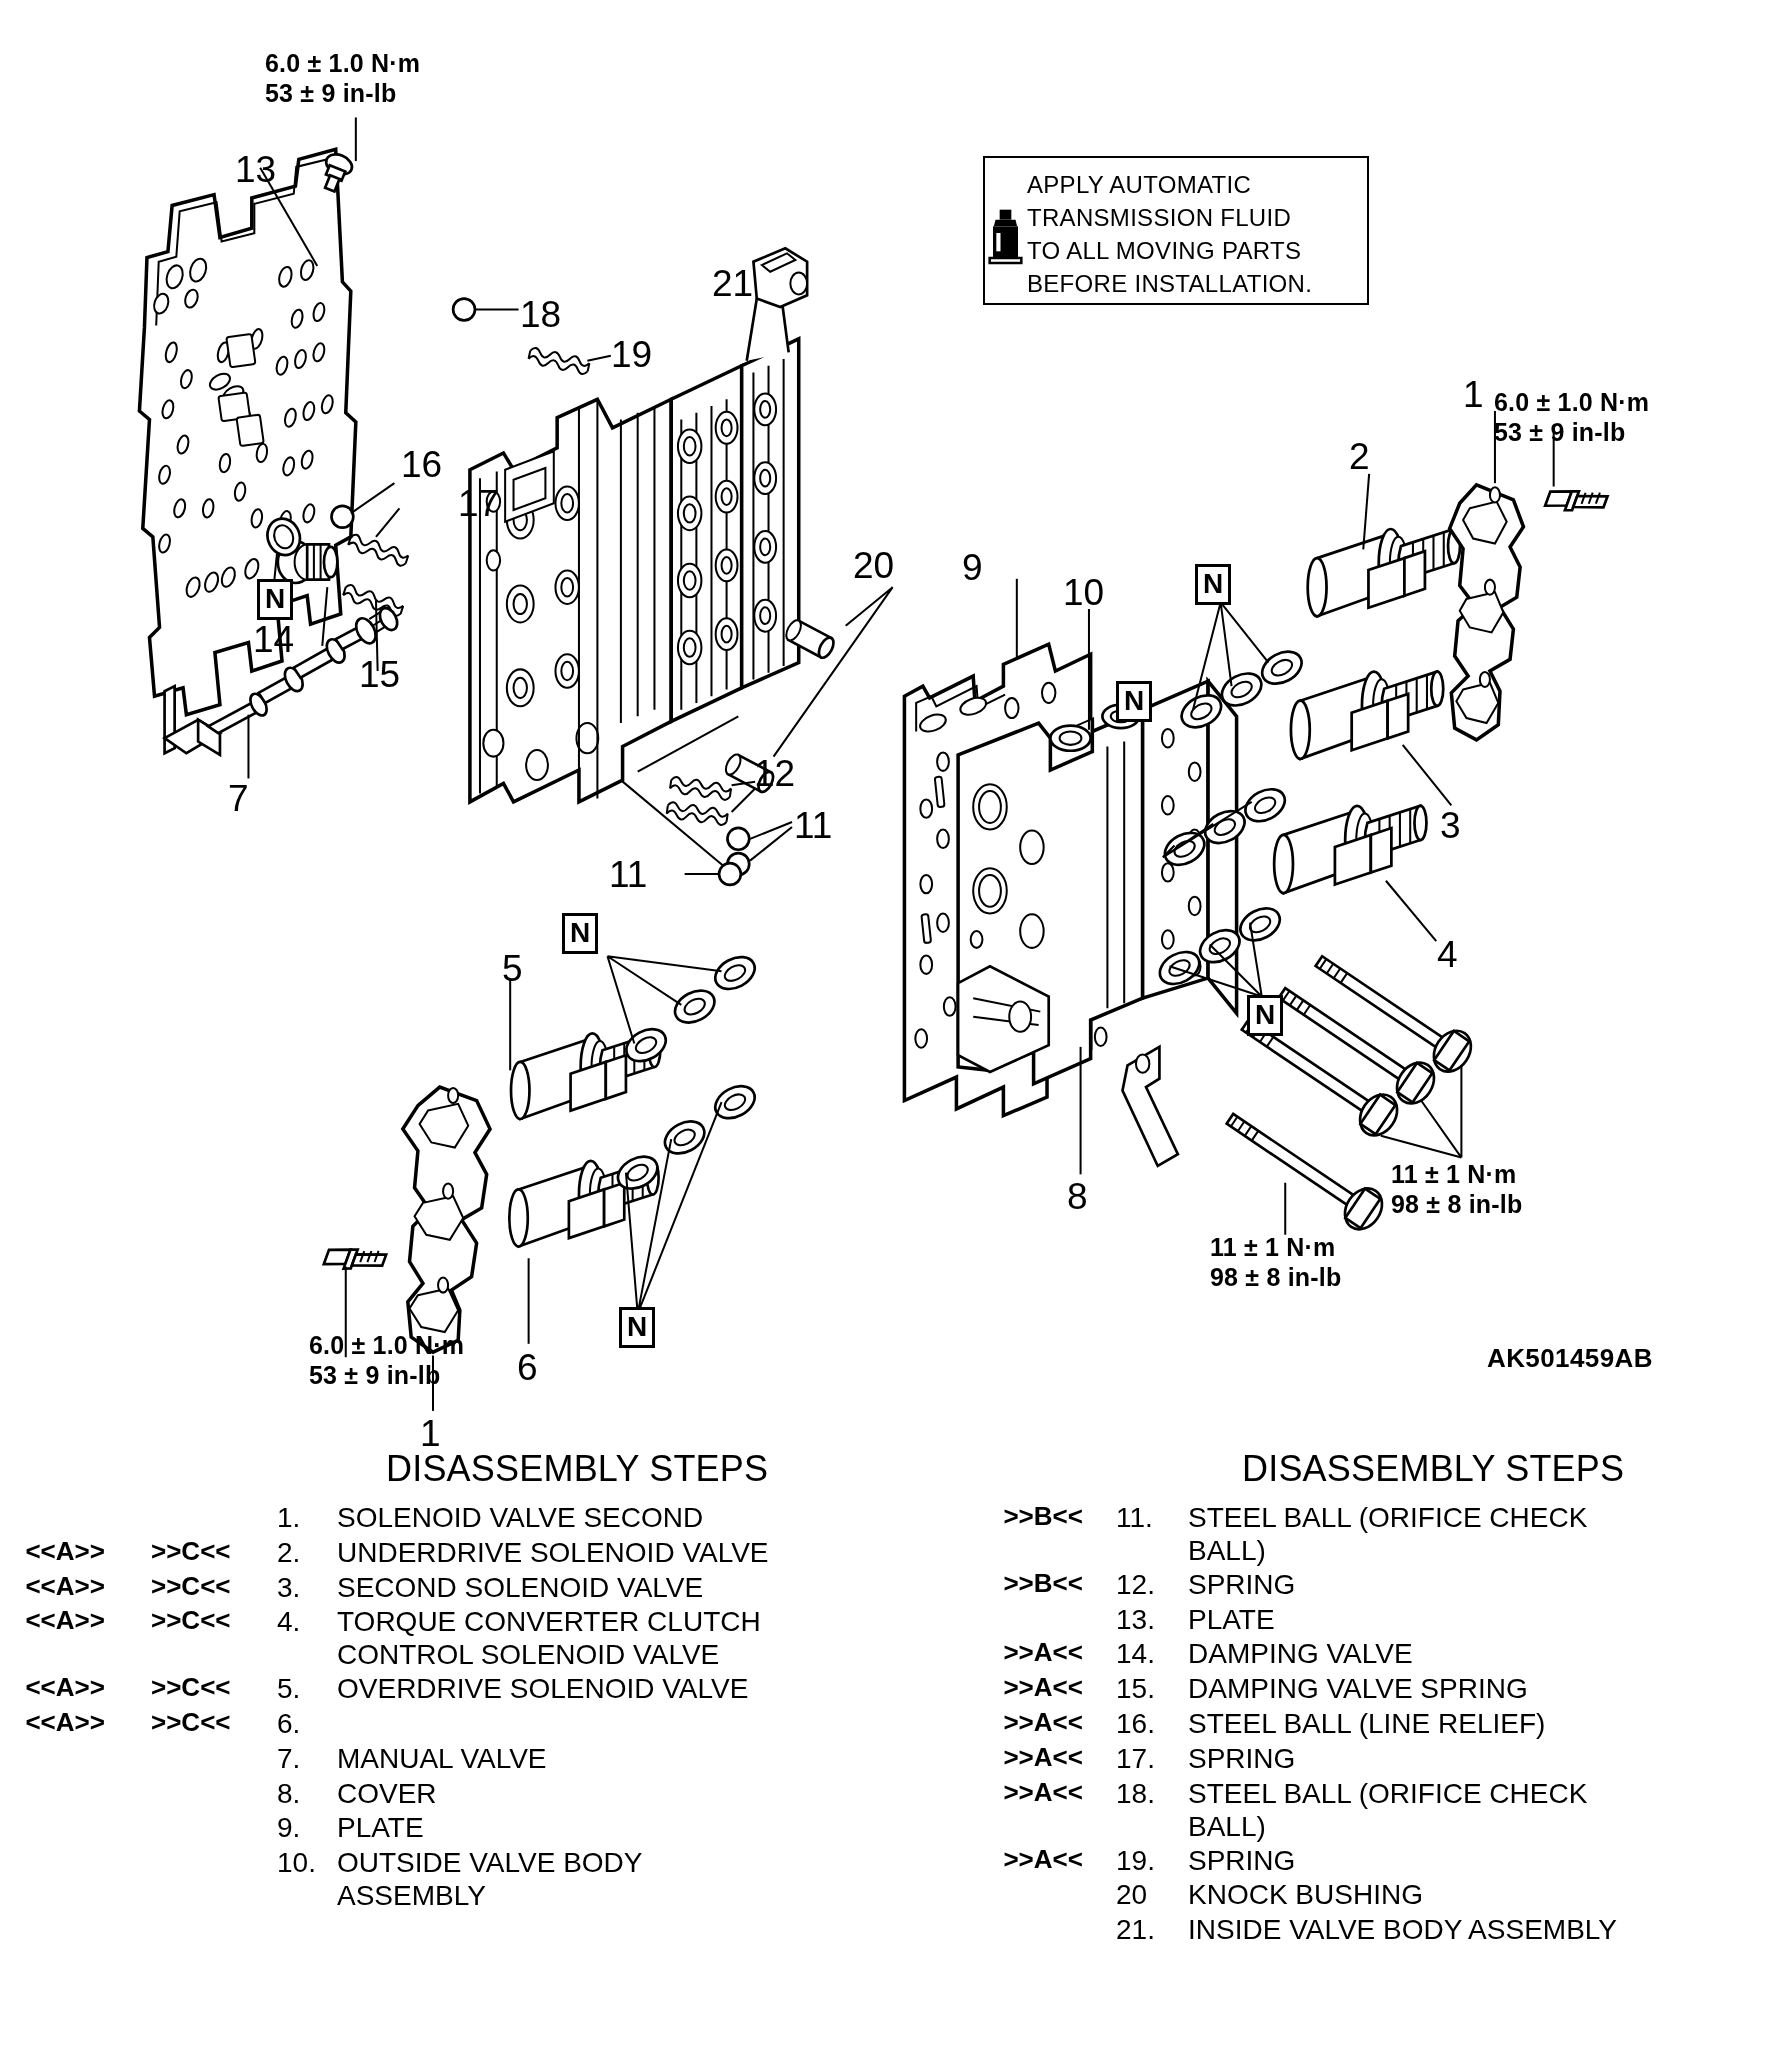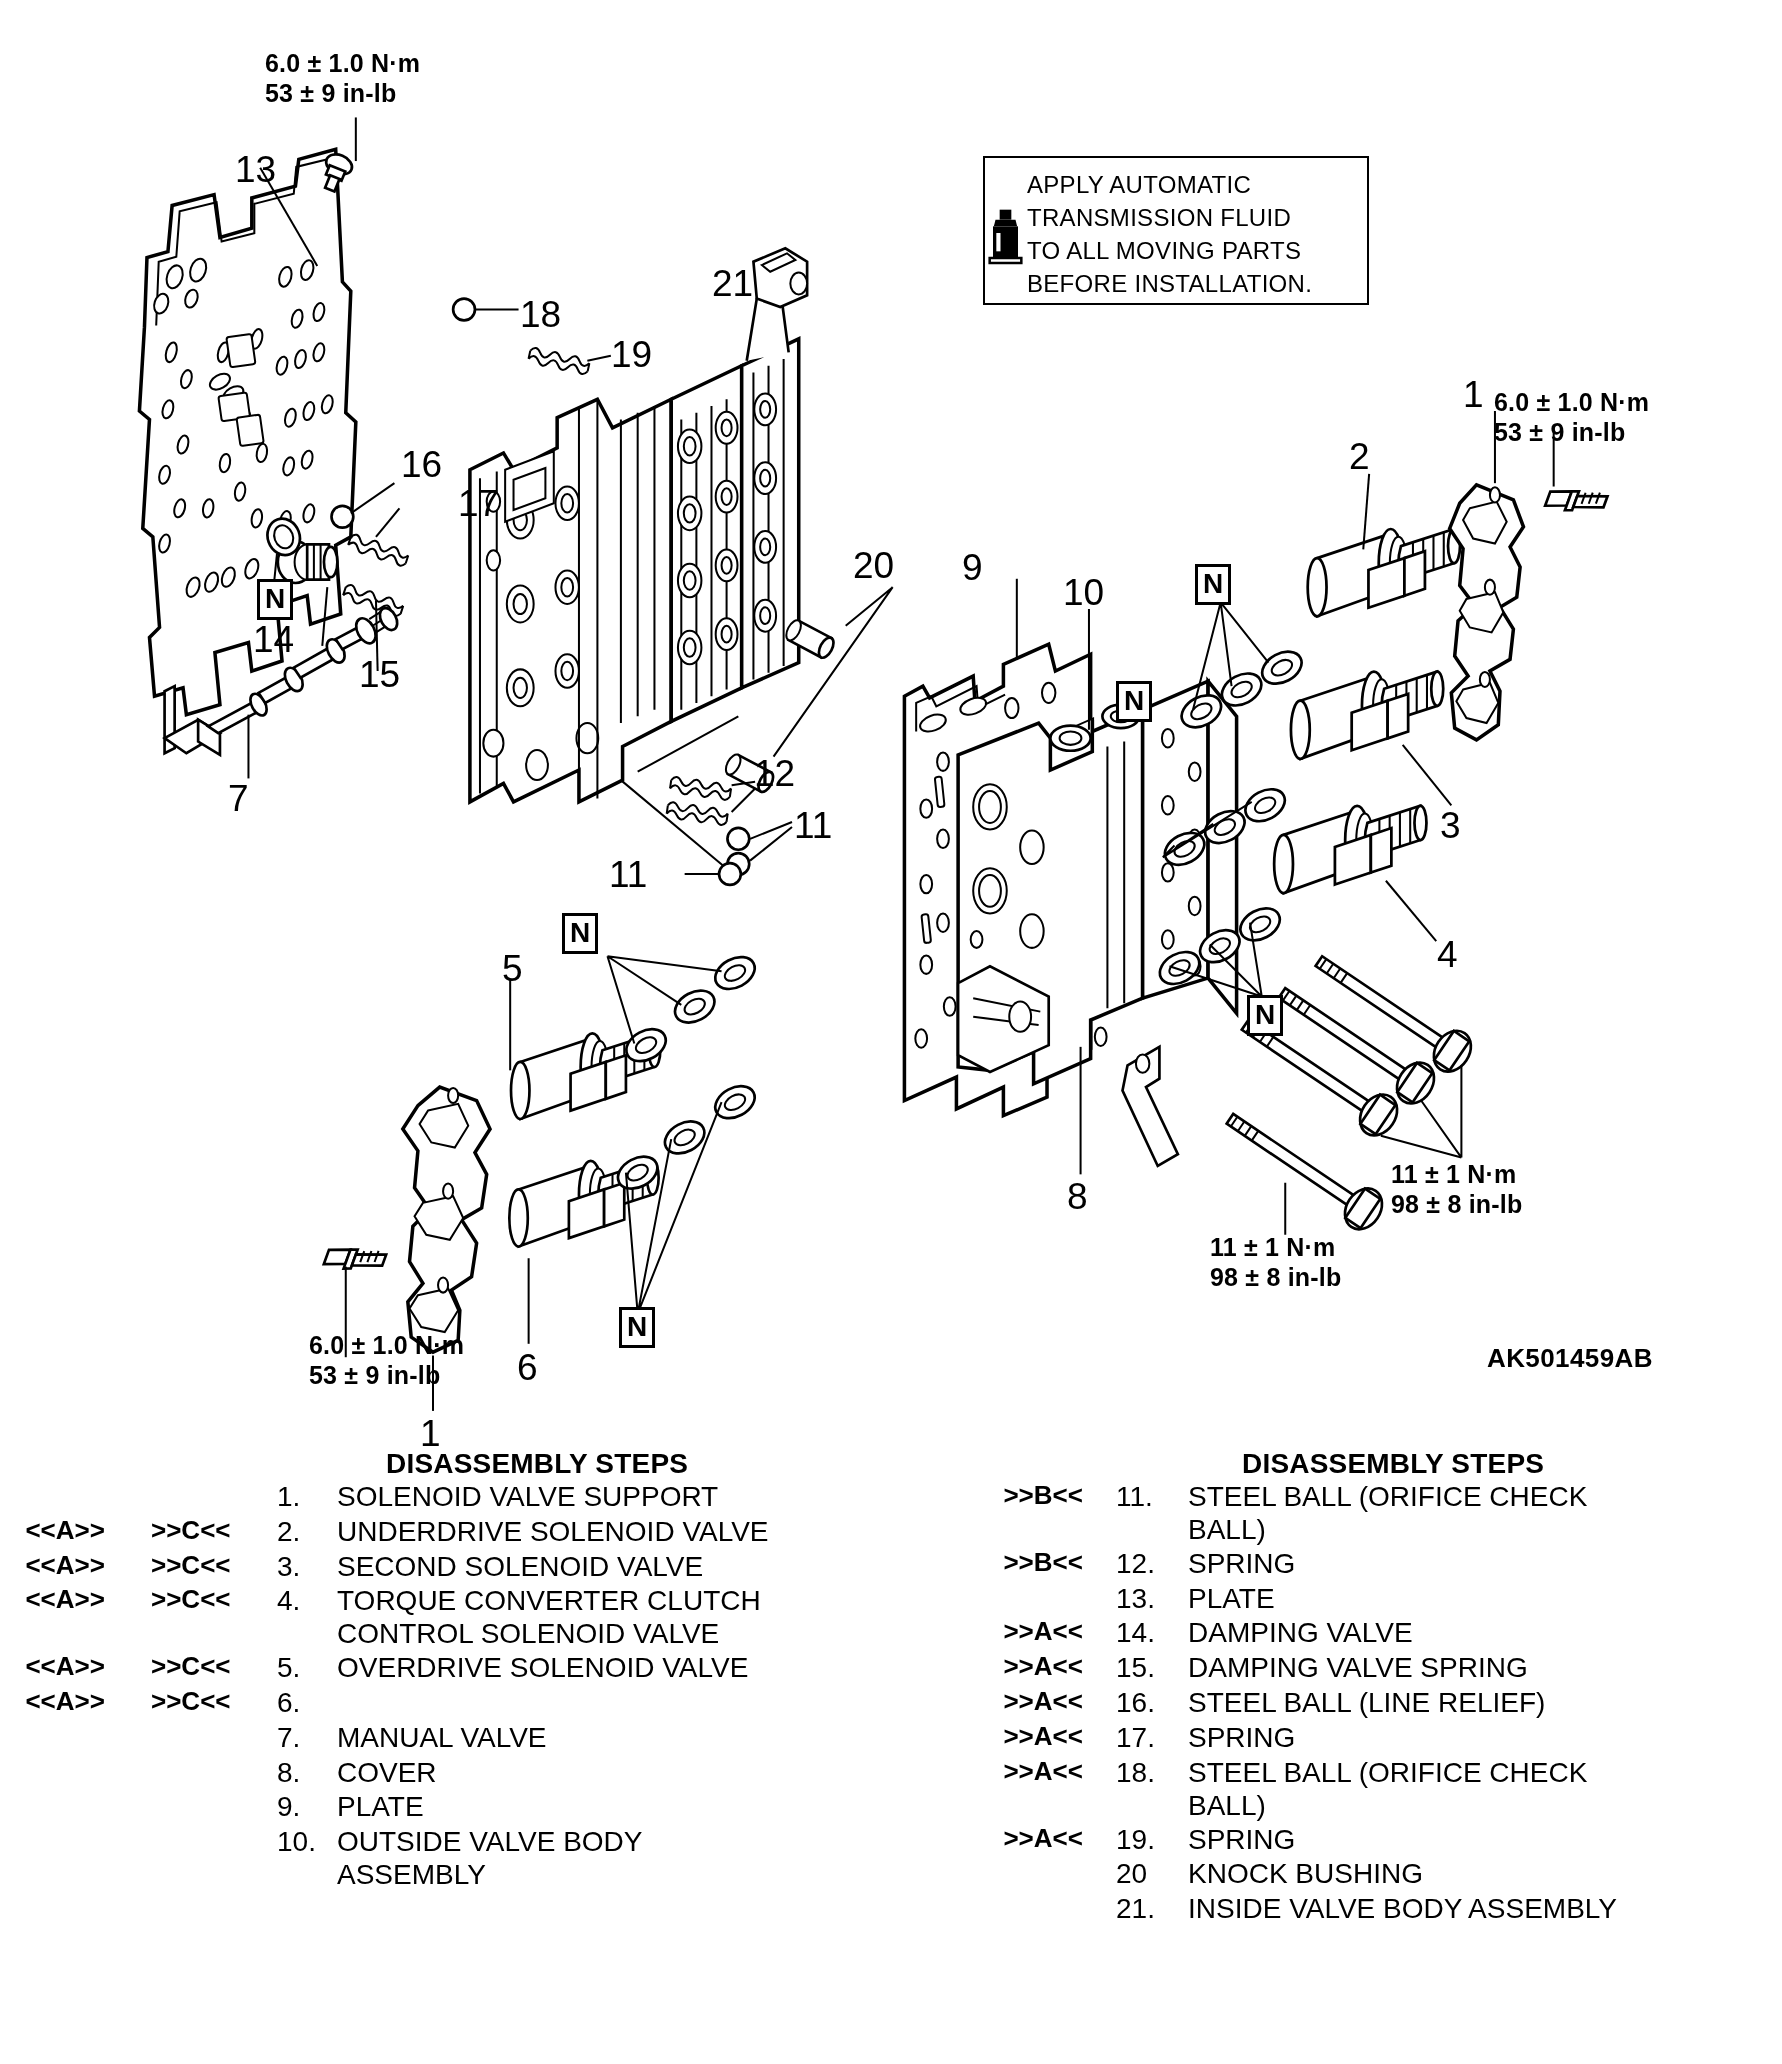--- a/index.html
+++ b/index.html
@@ -74,23 +74,24 @@
     letter-spacing: 0.4px;
   }
 
   
   #lists { position: absolute; left: 0; top: 1448px; width: 1782px; }
   .list-col { position: absolute; top: 0; }
   #col-left  { left: 17px;   width: 889px; }
   #col-right { left: 990px; width: 792px; }
 
   .list-title {
-    font-weight: bold;
-    font-size: 28px;
+    font-weight: normal;
+    font-size: 36px;
     letter-spacing: 0.2px;
+    margin-bottom: 11px;
   }
   #col-left .list-title  { margin-left: 369px; }
   #col-right .list-title { margin-left: 252px; }
 
   .list-row {
     display: flex;
     align-items: flex-start;
     font-size: 28px;
     line-height: 1.18;
     margin-bottom: 0.8px;
@@ -664,21 +665,21 @@
 
   <div id="lists">
 
     <div class="list-col" id="col-left">
       <div class="list-title">DISASSEMBLY STEPS</div>
 
       <div class="list-row">
         <span class="mk-a"></span>
         <span class="mk-c"></span>
         <span class="num">1.</span>
-        <span class="lbl">SOLENOID VALVE SUPPORT</span>
+        <span class="lbl">SOLENOID VALVE SECOND</span>
       </div>
       <div class="list-row">
         <span class="mk-a">&lt;&lt;A&gt;&gt;</span>
         <span class="mk-c">&gt;&gt;C&lt;&lt;</span>
         <span class="num">2.</span>
         <span class="lbl">UNDERDRIVE SOLENOID VALVE</span>
       </div>
       <div class="list-row">
         <span class="mk-a">&lt;&lt;A&gt;&gt;</span>
         <span class="mk-c">&gt;&gt;C&lt;&lt;</span>

